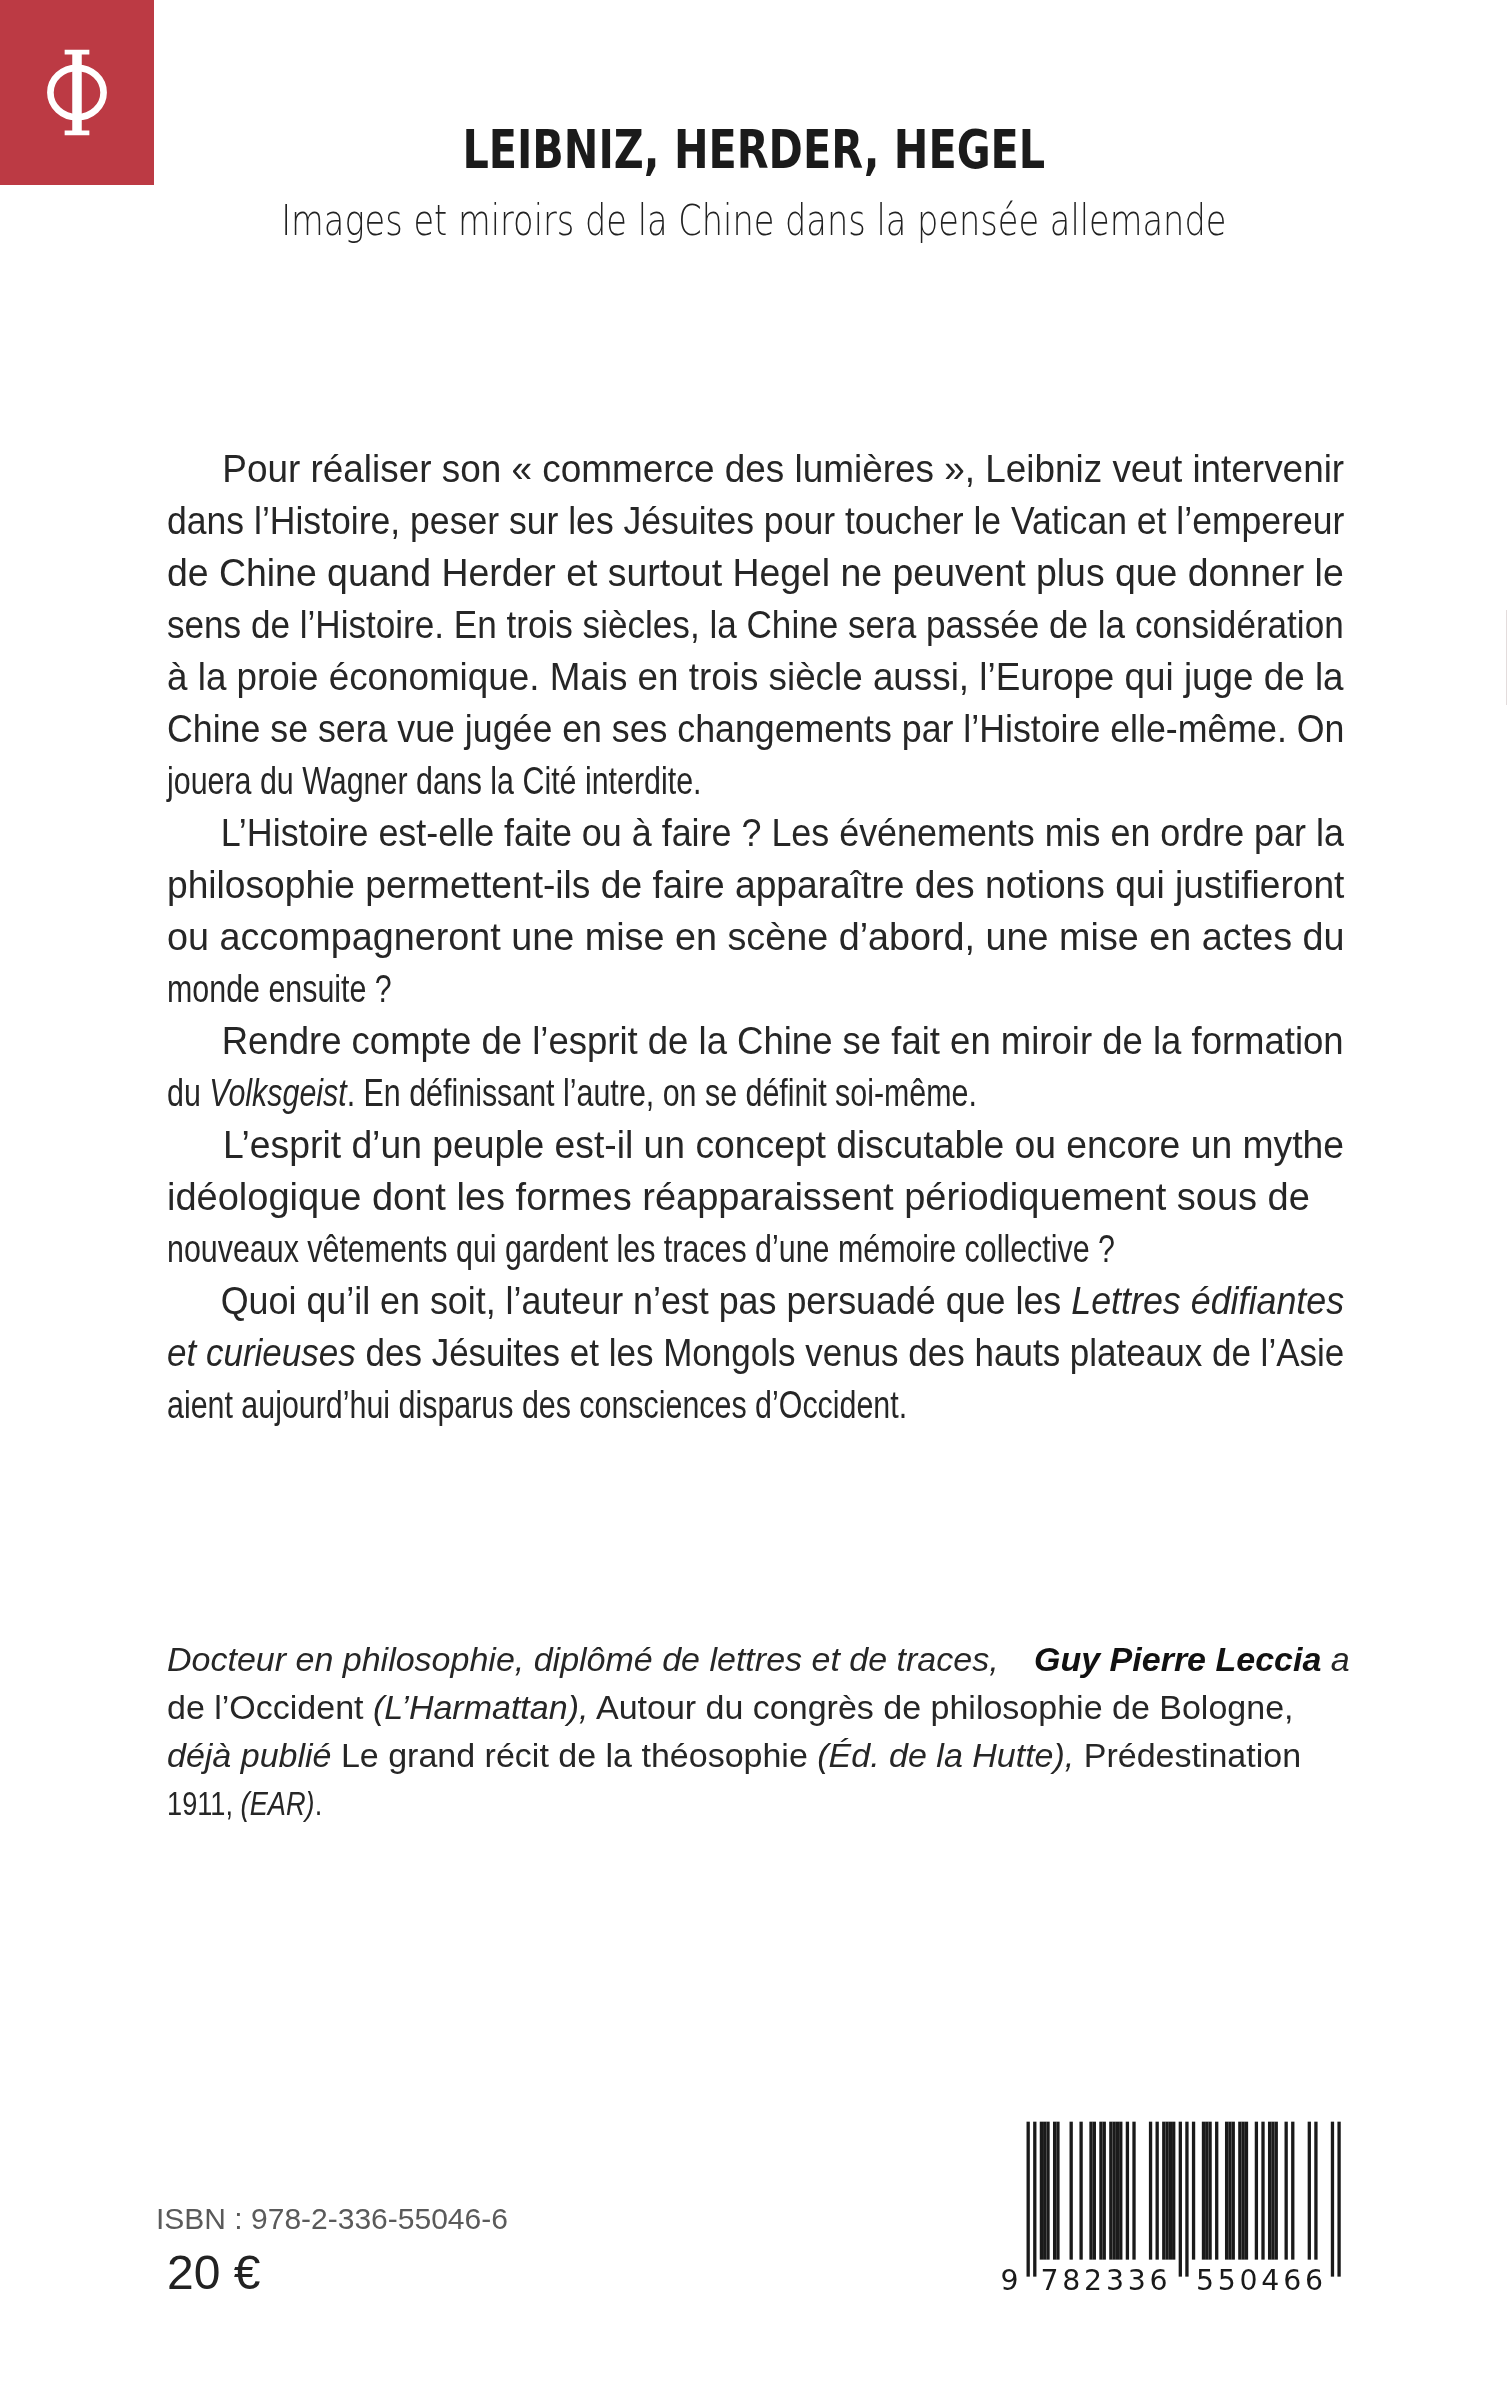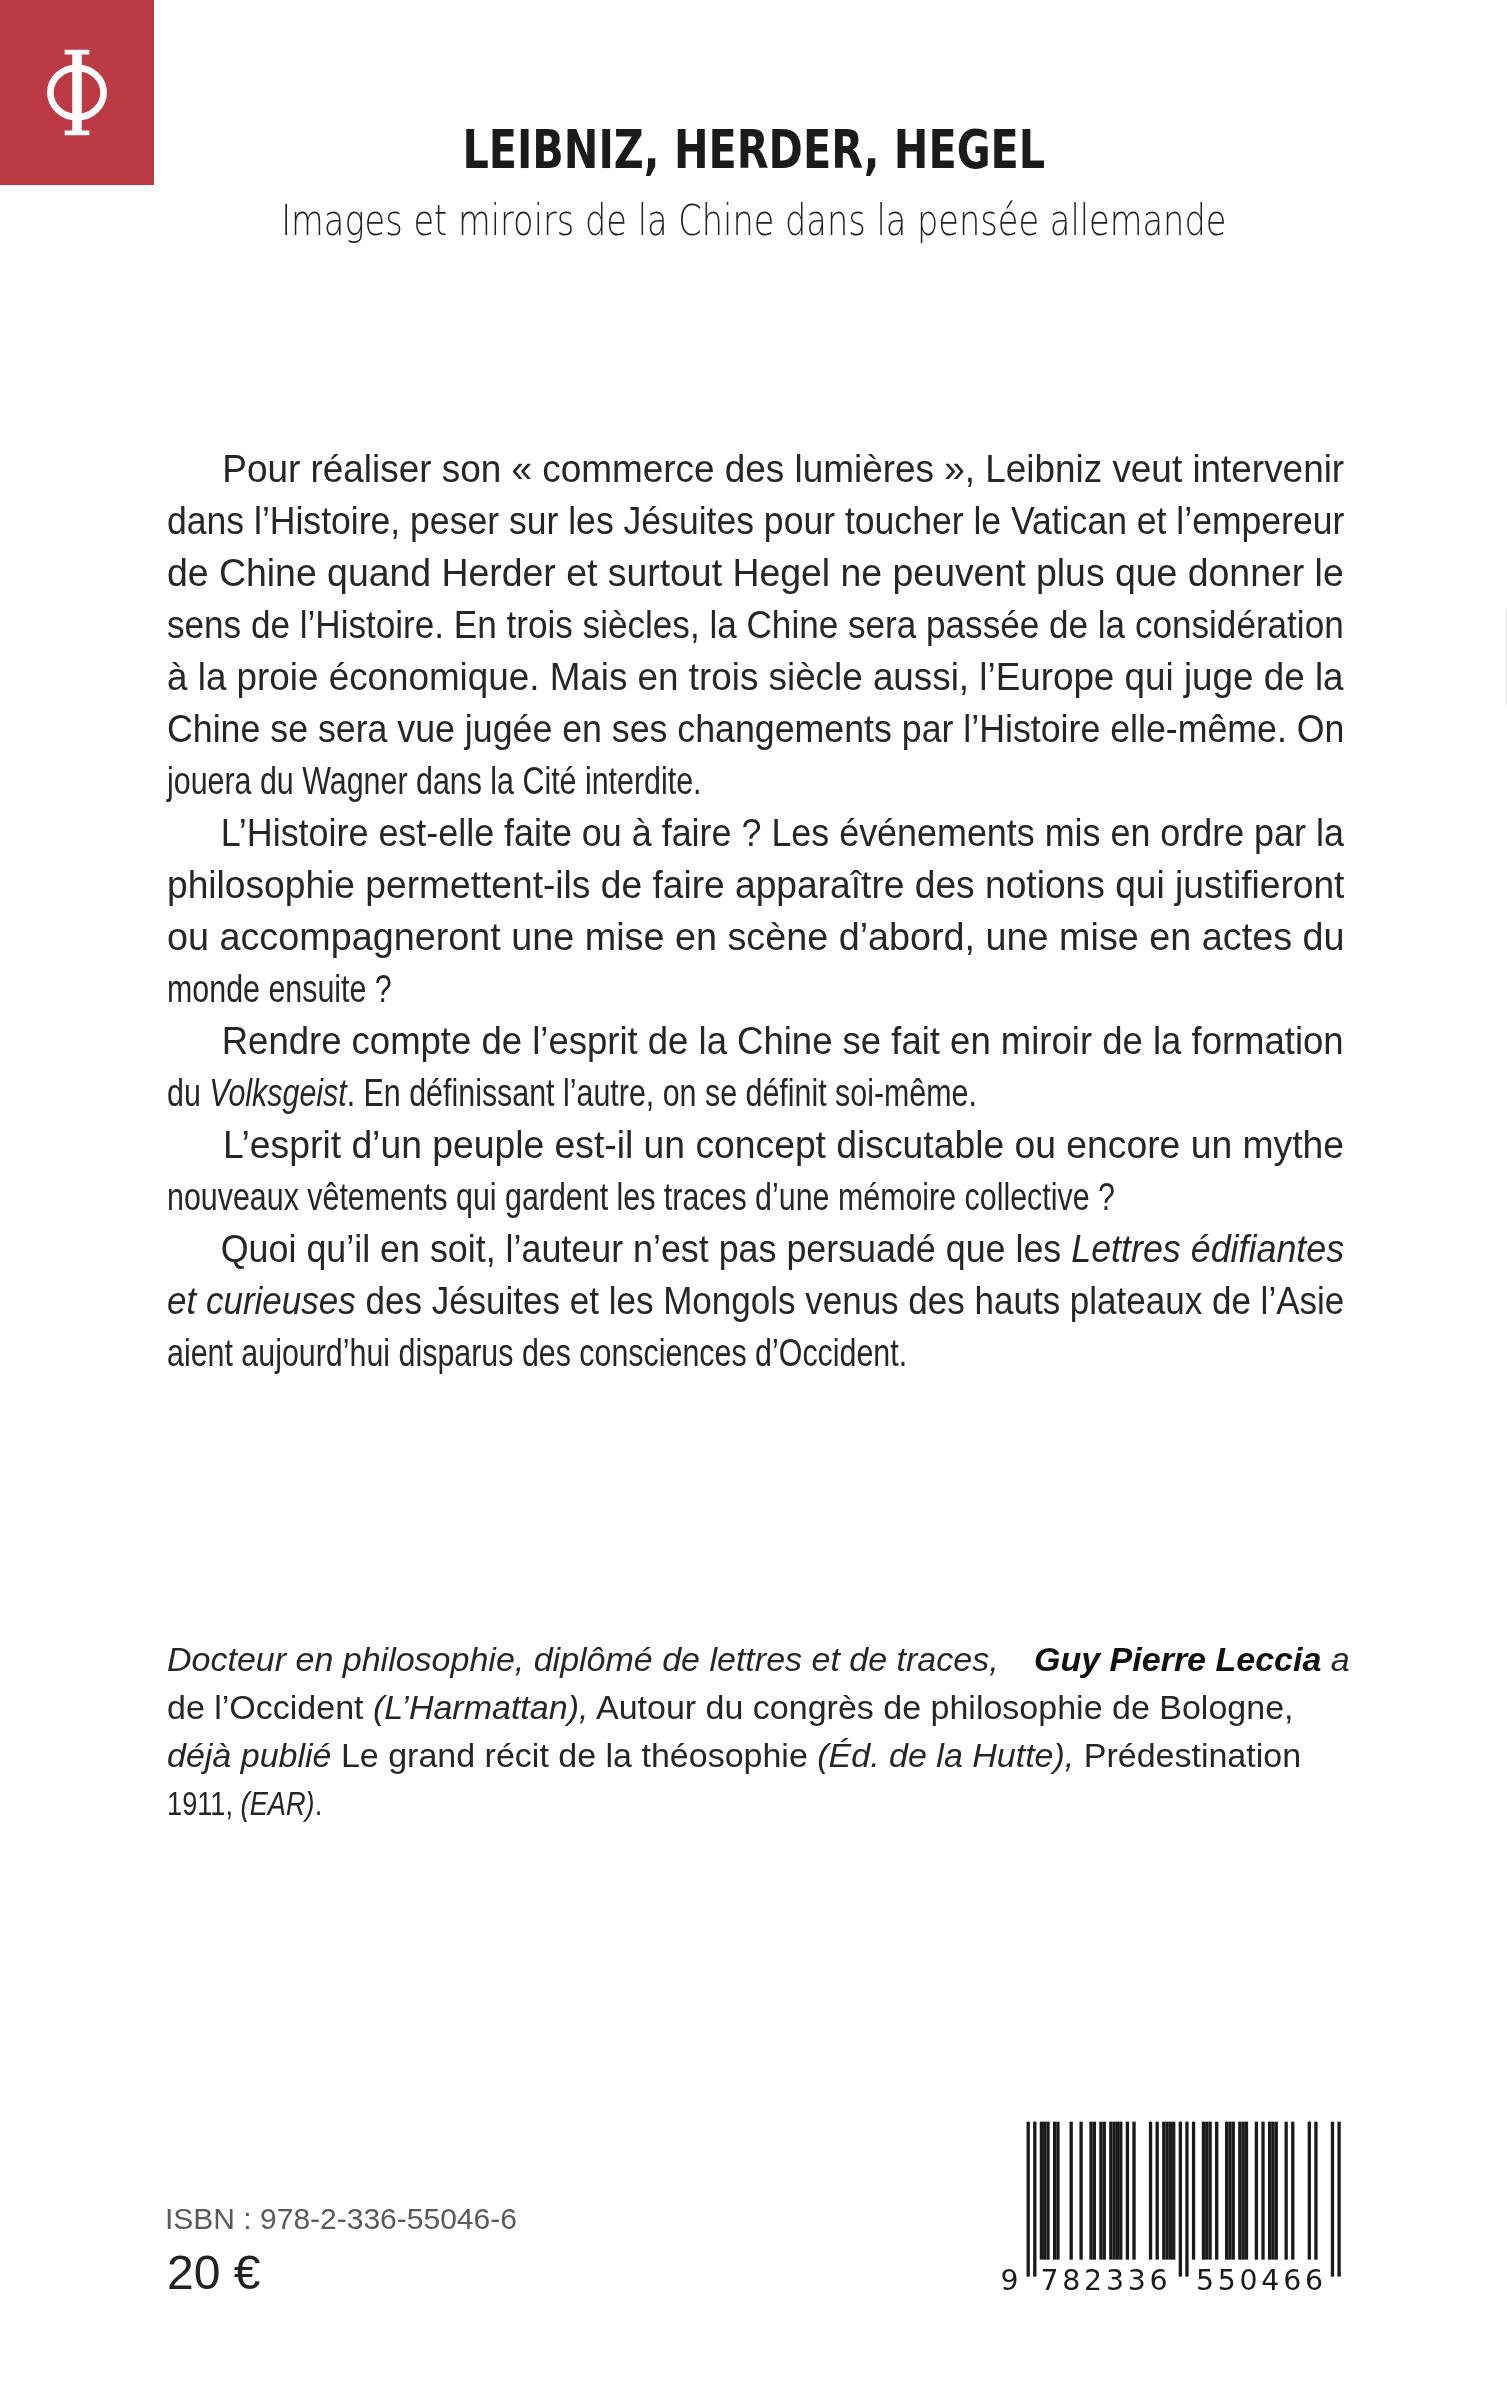--- a/index.html
+++ b/index.html
@@ -83,21 +83,21 @@
   }
   .bio .line {
     height: 48px;
     line-height: 48px;
     font-size: 34px;
   }
   .bio .bold { font-weight: bold; color: #111; margin-left: 26px; }
 
   .isbn {
     position: absolute;
-    left: 165px;
+    left: 156px;
     top: 2200px;
     font-size: 30px;
     color: #5a5a5a;
     line-height: 38px;
     white-space: nowrap;
   }
   .price {
     position: absolute;
     left: 167px;
     top: 2250px;
@@ -149,20 +149,21 @@
   <span class="line" style="transform: scaleX(0.9687);">à la proie économique. Mais en trois siècle aussi, l’Europe qui juge de la</span>
   <span class="line" style="transform: scaleX(0.9401);">Chine se sera vue jugée en ses changements par l’Histoire elle-même. On</span>
   <span class="line" style="transform: scaleX(0.8);">jouera du Wagner dans la Cité interdite.</span>
   <span class="line indent" style="transform: scaleX(0.9444);">L’Histoire est-elle faite ou à faire ? Les événements mis en ordre par la</span>
   <span class="line" style="transform: scaleX(0.9779);">philosophie permettent-ils de faire apparaître des notions qui justifieront</span>
   <span class="line" style="transform: scaleX(0.9936);">ou accompagneront une mise en scène d’abord, une mise en actes du</span>
   <span class="line" style="transform: scaleX(0.8);">monde ensuite ?</span>
   <span class="line indent" style="transform: scaleX(0.9605);">Rendre compte de l’esprit de la Chine se fait en miroir de la formation</span>
   <span class="line" style="transform: scaleX(0.8);"><span>du </span><span class="it">Volksgeist</span><span>. En définissant l’autre, on se définit soi-même.</span></span>
   <span class="line indent" style="transform: scaleX(0.981);">L’esprit d’un peuple est-il un concept discutable ou encore un mythe</span>
+  <span class="line" style="transform: scaleX(1);">idéologique dont les formes réapparaissent périodiquement sous de</span>
   <span class="line" style="transform: scaleX(0.8);">nouveaux vêtements qui gardent les traces d’une mémoire collective ?</span>
   <span class="line indent" style="transform: scaleX(0.9429);"><span>Quoi qu’il en soit, l’auteur n’est pas persuadé que les </span><span class="it">Lettres édifiantes</span></span>
   <span class="line" style="transform: scaleX(0.9212);"><span class="it">et curieuses</span><span> des Jésuites et les Mongols venus des hauts plateaux de l’Asie</span></span>
   <span class="line" style="transform: scaleX(0.8);">aient aujourd’hui disparus des consciences d’Occident.</span>
 </div>
 
 <div class="bio">
   <span class="line" style="transform: scaleX(1);"><span class="it">Docteur en philosophie, diplômé de lettres et de traces, </span><span class="it bold">Guy Pierre Leccia</span><span class="it"> a</span></span>
   <span class="line" style="transform: scaleX(1);"><span>de l’Occident </span><span class="it">(L’Harmattan),</span><span> Autour du congrès de philosophie de Bologne,</span></span>
   <span class="line" style="transform: scaleX(1);"><span class="it">déjà publié</span><span> Le grand récit de la théosophie </span><span class="it">(Éd. de la Hutte),</span><span> Prédestination</span></span>

